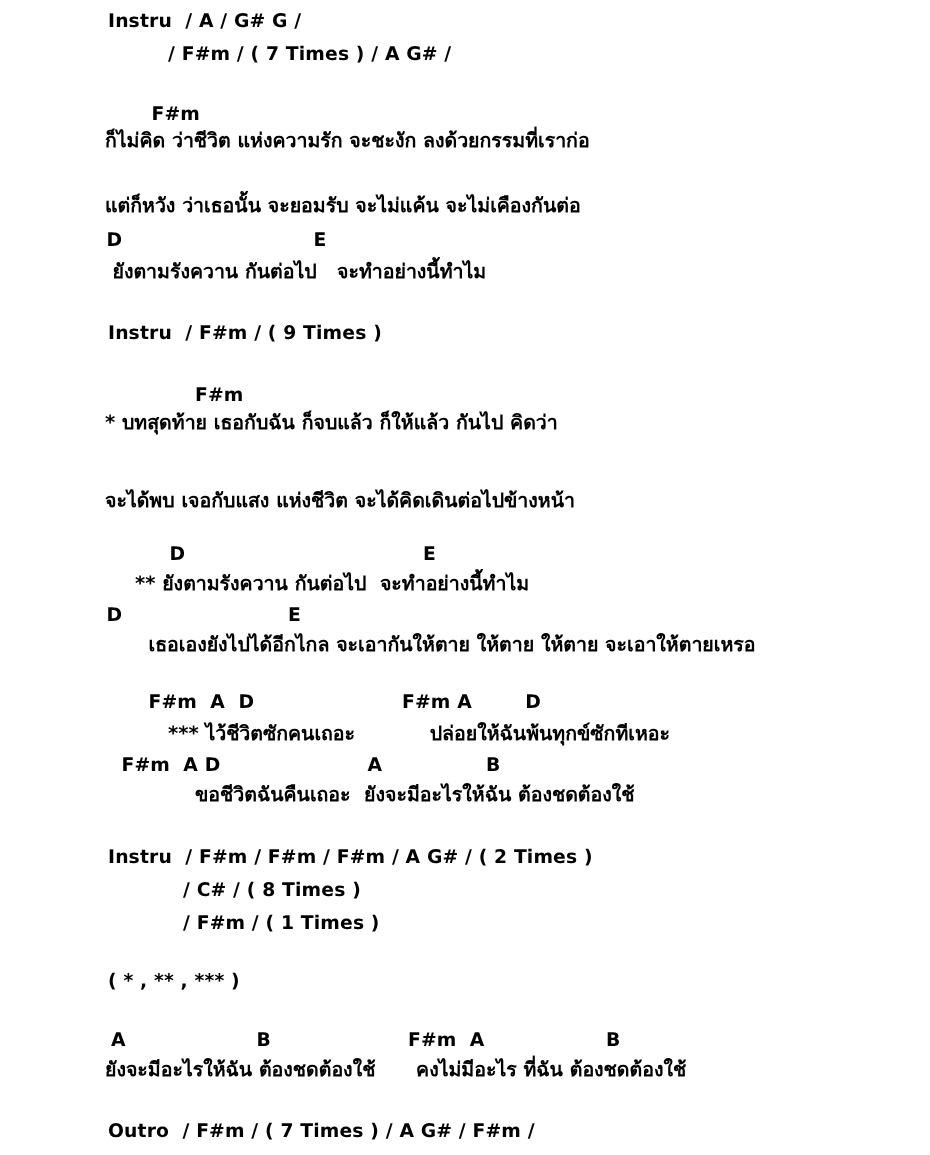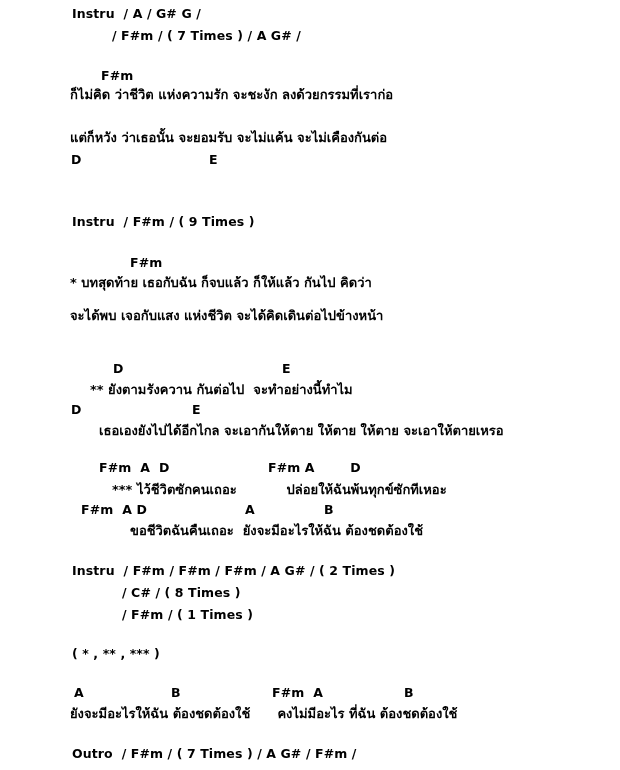--- a/index.html
+++ b/index.html
@@ -45,24 +45,25 @@
 <body style="background: rgb(255, 255, 255); color: rgb(0, 0, 0);">
 
 <div id="sheet">
     <div class="line chord" style="left: 72px; top: 8px;">Instru  / A / G# G /</div>
     <div class="line chord" style="left: 112px; top: 30px;">/ F#m / ( 7 Times ) / A G# /</div>
     <div class="line chord" style="left: 101px; top: 70px;">F#m</div>
     <div class="line lyric" style="left: 70px; top: 88px;">ก็ไม่คิด ว่าชีวิต แห่งความรัก จะชะงัก ลงด้วยกรรมที่เราก่อ</div>
     <div class="line lyric" style="left: 70px; top: 131px;">แต่ก็หวัง ว่าเธอนั้น จะยอมรับ จะไม่แค้น จะไม่เคืองกันต่อ</div>
     <div class="line chord" style="left: 71px; top: 154px;">D</div>
     <div class="line chord" style="left: 209px; top: 154px;">E</div>
+    <div class="line lyric" style="left: 75px; top: 175px;">ยังตามรังควาน กันต่อไป   จะทำอย่างนี้ทำไม</div>
     <div class="line chord" style="left: 72px; top: 216px;">Instru  / F#m / ( 9 Times )</div>
     <div class="line chord" style="left: 130px; top: 257px;">F#m</div>
     <div class="line lyric" style="left: 70px; top: 276px;">* บทสุดท้าย เธอกับฉัน ก็จบแล้ว ก็ให้แล้ว กันไป คิดว่า</div>
-    <div class="line lyric" style="left: 70px; top: 309px;">จะได้พบ เจอกับแสง แห่งชีวิต จะได้คิดเดินต่อไปข้างหน้า</div>
+    <div class="line lyric" style="left: 70px; top: 328px;">จะได้พบ เจอกับแสง แห่งชีวิต จะได้คิดเดินต่อไปข้างหน้า</div>
     <div class="line chord" style="left: 113px; top: 363px;">D</div>
     <div class="line chord" style="left: 282px; top: 363px;">E</div>
     <div class="line lyric" style="left: 90px; top: 383px;">** ยังตามรังควาน กันต่อไป  จะทำอย่างนี้ทำไม</div>
     <div class="line chord" style="left: 71px; top: 404px;">D</div>
     <div class="line chord" style="left: 192px; top: 404px;">E</div>
     <div class="line lyric" style="left: 99px; top: 424px;">เธอเองยังไปได้อีกไกล จะเอากันให้ตาย ให้ตาย ให้ตาย จะเอาให้ตายเหรอ</div>
     <div class="line chord" style="left: 99px; top: 462px;">F#m  A  D</div>
     <div class="line chord" style="left: 268px; top: 462px;">F#m A        D</div>
     <div class="line lyric" style="left: 112px; top: 483px;">*** ไว้ชีวิตซักคนเถอะ           ปล่อยให้ฉันพ้นทุกข์ซักทีเหอะ</div>
     <div class="line chord" style="left: 81px; top: 504px;">F#m  A D</div>

